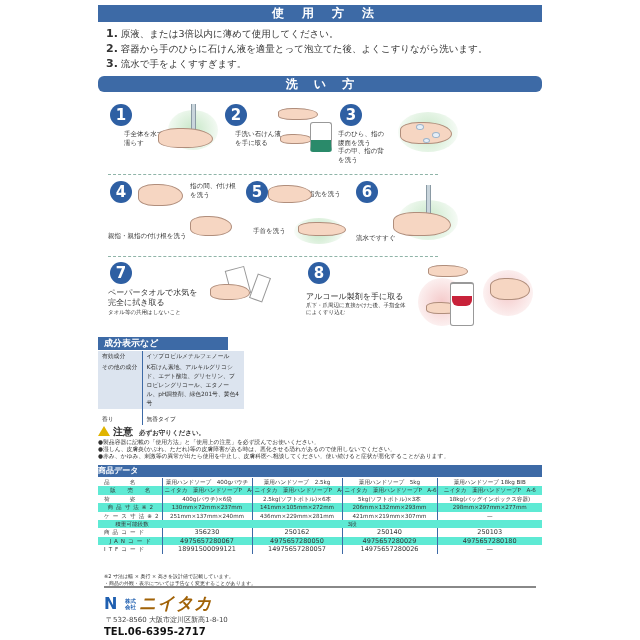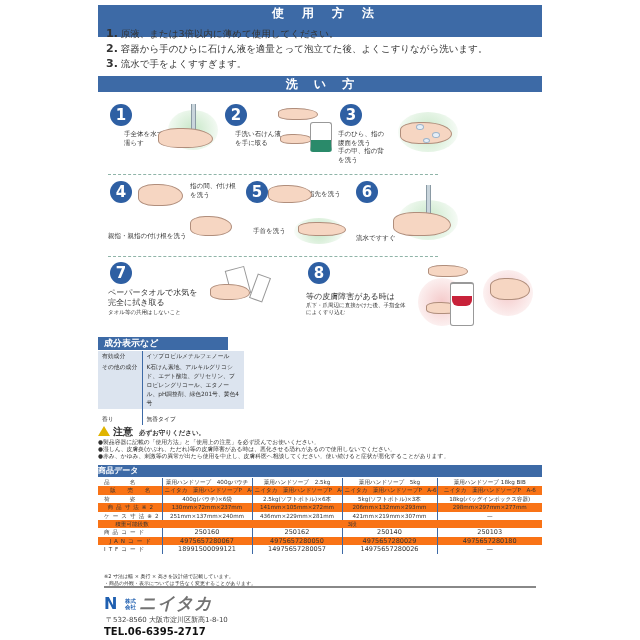--- a/index.html
+++ b/index.html
@@ -2,26 +2,26 @@
 <html><head>
   <meta charset="utf-8">
   <style>
     * { box-sizing: border-box; margin: 0; padding: 0; }
     html, body { width: 640px; height: 640px; background: #ffffff; overflow: hidden; }
     body { font-family: "DejaVu Sans", "Liberation Sans", sans-serif; color: #333; position: relative; }
 
     .page { position: absolute; left: 98px; top: 0; width: 444px; height: 640px; }
 
     .bar { background: #3d6aa6; color: #fff; font-weight: bold; text-align: center; }
-    .usage-bar { position: absolute; left: 0; top: 5px; width: 444px; height: 32px; font-size: 12px; line-height: 17px; letter-spacing: 18px; padding-left: 24px; }
+    .usage-bar { position: absolute; left: 0; top: 5px; width: 444px; height: 17px; font-size: 12px; line-height: 17px; letter-spacing: 18px; padding-left: 24px; }
     .steps { position: absolute; left: 8px; top: 26px; }
     .steps div { font-size: 9.5px; line-height: 15px; white-space: nowrap; }
     .steps b { font-size: 11px; margin-right: 3px; }
 
-    .wash-bar { position: absolute; left: 0; top: 76px; width: 444px; height: 16px; font-size: 12px; line-height: 16px; letter-spacing: 16px; padding-left: 16px; }
+    .wash-bar { position: absolute; left: 0; top: 76px; width: 444px; height: 16px; font-size: 12px; line-height: 16px; letter-spacing: 16px; padding-left: 16px; border-radius: 6px; }
 
     .dash { position: absolute; left: 10px; width: 330px; border-top: 1px dashed #8fb4a8; height: 0; }
 
     .num { position: absolute; width: 22px; height: 22px; border-radius: 50%; background: #2e5fa3; color: #fff; font-weight: bold; font-size: 15px; line-height: 22px; text-align: center; }
     .cap { position: absolute; font-size: 6.5px; line-height: 8.5px; color: #333; white-space: nowrap; }
     .cap.big { font-size: 8px; line-height: 10px; }
     .cap.sm { font-size: 5.5px; line-height: 7px; }
 
     .illus { position: absolute; }
     .hand { position: absolute; background: #f6d6c2; border: 1px solid #b08e7c; border-radius: 40% 60% 50% 40%; }
@@ -41,31 +41,31 @@
     .caution { position: absolute; left: 0; top: 426px; width: 444px; }
     .caution .head { font-size: 10px; font-weight: bold; line-height: 12px; }
     .caution .head .tri { display: inline-block; width: 0; height: 0; border-left: 6px solid transparent; border-right: 6px solid transparent; border-bottom: 10px solid #e0b400; vertical-align: -1px; margin-right: 3px; position: relative; }
     .caution .head .sub { font-size: 6.5px; margin-left: 6px; font-weight: bold; }
     .caution .line { font-size: 5.8px; line-height: 7px; white-space: nowrap; }
 
     .prod-bar { position: absolute; left: 0; top: 465px; width: 444px; height: 12px; font-size: 8px; line-height: 12px; text-align: left; padding-left: 0; }
     .prod-table { position: absolute; left: 0; top: 478px; width: 444px; border-collapse: collapse; font-size: 5.6px; table-layout: fixed; }
     .prod-table td { height: 8.4px; line-height: 8.4px; text-align: center; white-space: nowrap; overflow: hidden; padding: 0 2px; border-left: 1px solid #3d6aa6; }
     .prod-table td.h { text-align: left; border-left: none; letter-spacing: 3px; padding-left: 6px; width: 64px; }
-    .prod-table tr.shade td { background: #f97316; text-align: center; }
+    .prod-table tr.shade td { background: #5eead4; text-align: center; }
     .prod-table td.num-cell { font-size: 6.5px; }
 
     .notes { position: absolute; left: 6px; top: 573px; }
     .notes div { font-size: 5px; line-height: 7px; white-space: nowrap; }
     .divider { position: absolute; left: 6px; top: 586px; width: 432px; border-top: 2px solid #888; }
 
     .logo { position: absolute; left: 6px; top: 592px; display: flex; align-items: center; }
     .logo .mark { width: 18px; height: 14px; color: #1f5fb0; font-weight: bold; font-size: 16px; line-height: 14px; }
     .logo .kaisha { font-size: 5.5px; line-height: 6px; color: #1f5fb0; margin: 0 3px; font-weight: bold; }
-    .logo .name { font-size: 17px; font-weight: bold; color: #737373; font-style: italic; letter-spacing: 1px; }
+    .logo .name { font-size: 17px; font-weight: bold; color: #a16207; font-style: italic; letter-spacing: 1px; }
     .addr { position: absolute; left: 8px; top: 615px; font-size: 7px; color: #444; }
     .tel { position: absolute; left: 6px; top: 626px; font-size: 10px; font-weight: bold; color: #111; }
   </style>
 </head>
 <body>
 
 <div class="page">
 
   <div class="bar usage-bar">使用方法</div>
   <div class="steps">
@@ -151,21 +151,21 @@
       <div>完全に拭き取る</div>
   </div>
   <div class="cap sm" style="left:10px;top:309px;">タオル等の共用はしないこと</div>
   <div class="illus">
     <div class="towel" style="left:130px;top:268px;width:20px;height:28px;transform:rotate(-15deg);"></div>
     <div class="hand" style="left:112px;top:284px;width:40px;height:16px;"></div>
     <div class="towel" style="left:155px;top:275px;width:14px;height:26px;transform:rotate(20deg);"></div>
   </div>
 
   <div class="num" style="left:210px;top:262px;">8</div>
-  <div class="cap big" style="left:208px;top:292px;">等の皮膚障害がある時は</div>
+  <div class="cap big" style="left:208px;top:292px;">アルコール製剤を手に取る</div>
   <div class="cap sm" style="left:208px;top:302px;">
     <div>爪下・爪周辺に直接かけた後、手指全体</div>
       <div>によくすり込む</div>
   </div>
   <div class="illus">
     <div class="pinkglow" style="left:320px;top:278px;width:48px;height:48px;"></div>
     <div class="hand" style="left:330px;top:265px;width:40px;height:12px;"></div>
     <div class="hand" style="left:328px;top:302px;width:34px;height:12px;"></div>
     <div class="bottle" style="left:352px;top:282px;width:24px;height:44px;border-top:2px solid #999;"></div>
     <div style="position:absolute;left:354px;top:296px;width:20px;height:10px;background:#c8223a;border-radius:0 0 6px 6px;"></div>
@@ -244,21 +244,21 @@
           <td>436mm×229mm×281mm</td>
           <td>421mm×219mm×307mm</td>
           <td>—</td>
     </tr>
     <tr class="shade">
       <td class="h" style="letter-spacing:0;">積重可能段数</td>
       <td colspan="4" style="border-left:none;">3段</td>
     </tr>
     <tr>
       <td class="h">商品コード</td>
-      <td class="num-cell">250160</td>
+      <td class="num-cell">356230</td>
           <td class="num-cell">250162</td>
           <td class="num-cell">250140</td>
           <td class="num-cell">250103</td>
     </tr>
     <tr class="shade">
       <td class="h">JANコード</td>
       <td class="num-cell">4975657280067</td>
           <td class="num-cell">4975657280050</td>
           <td class="num-cell">4975657280029</td>
           <td class="num-cell">4975657280180</td>

